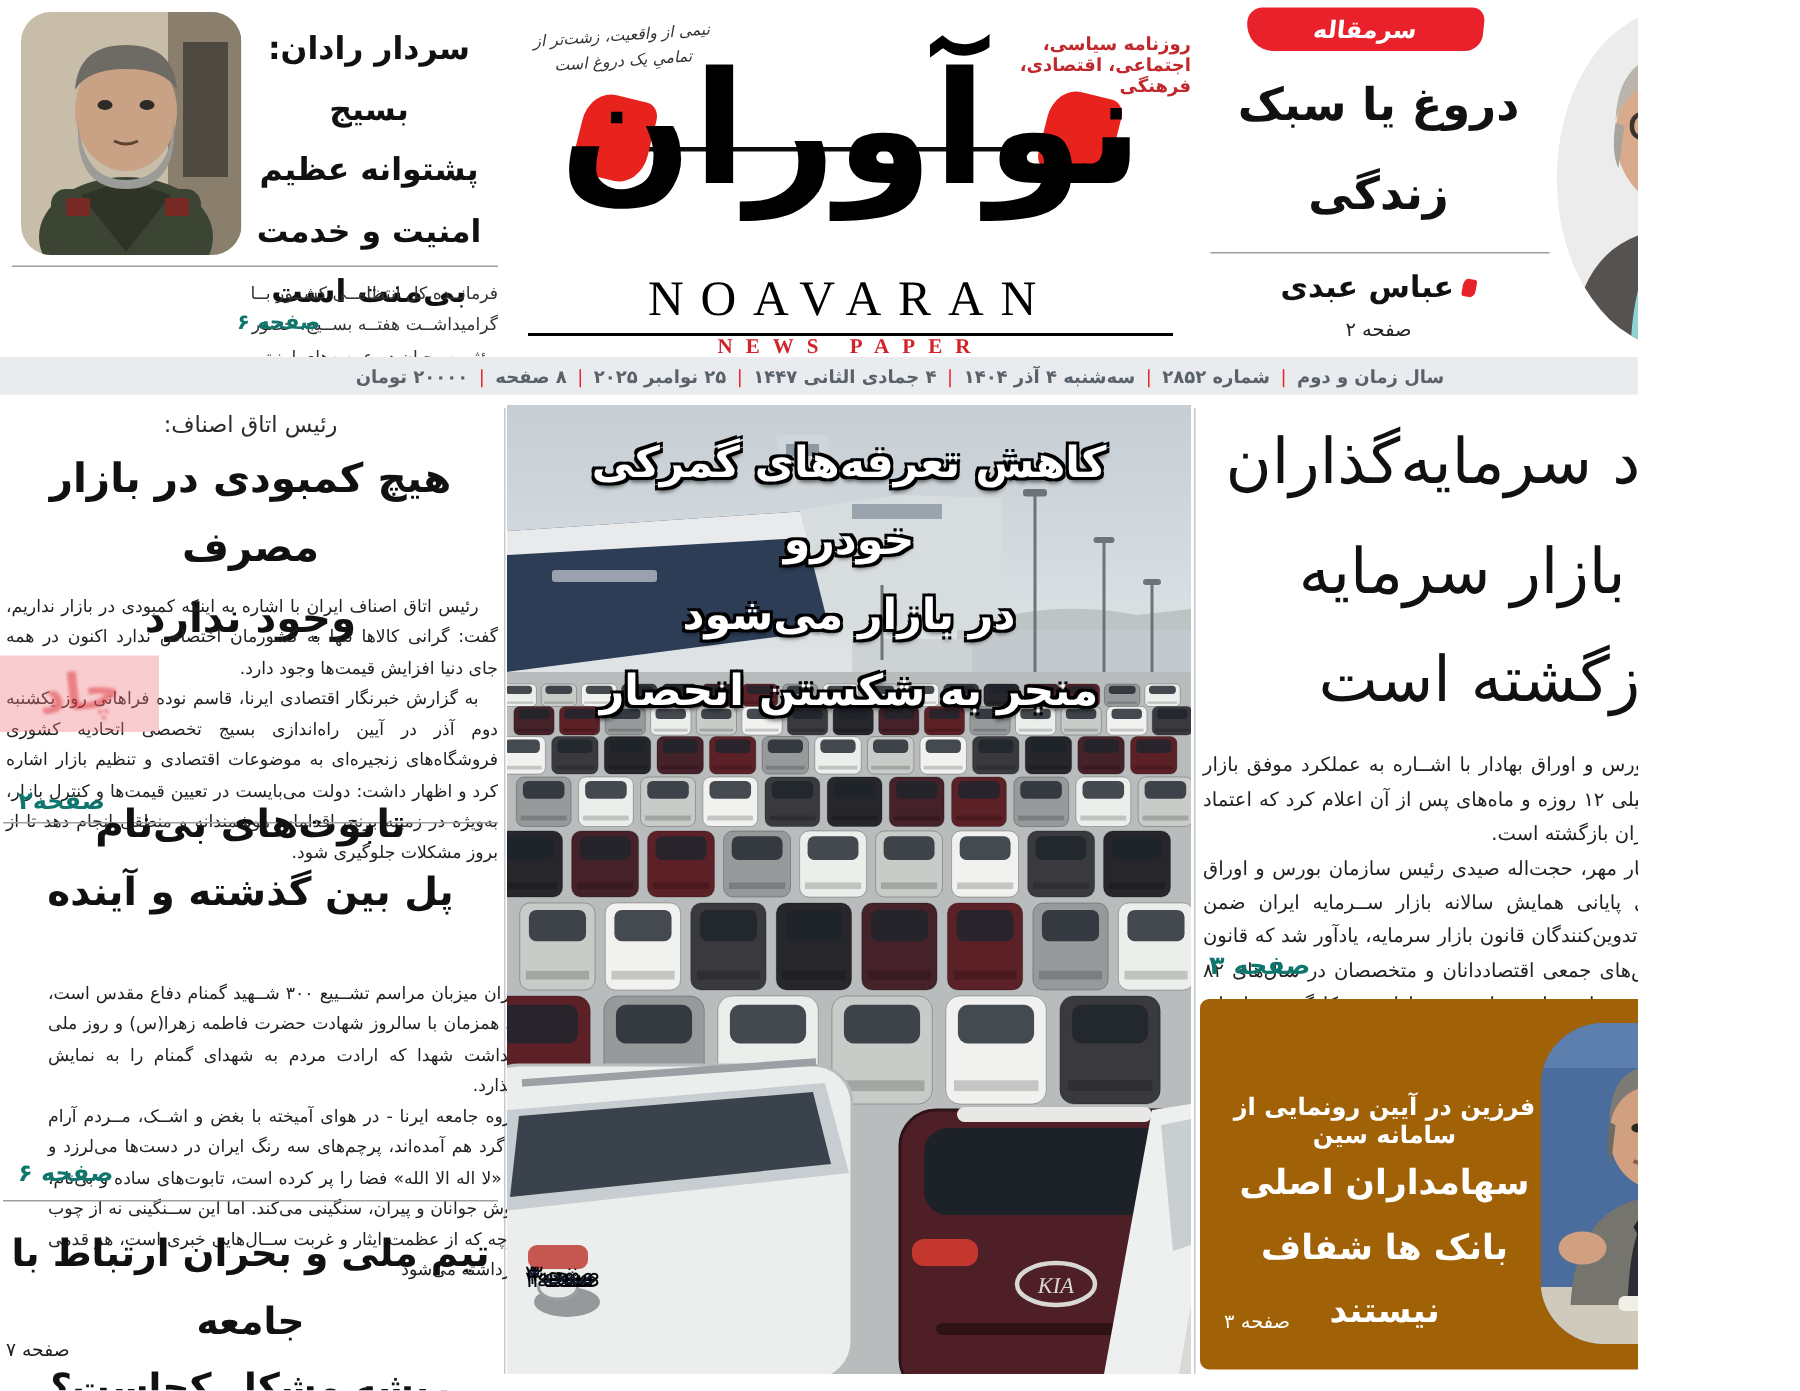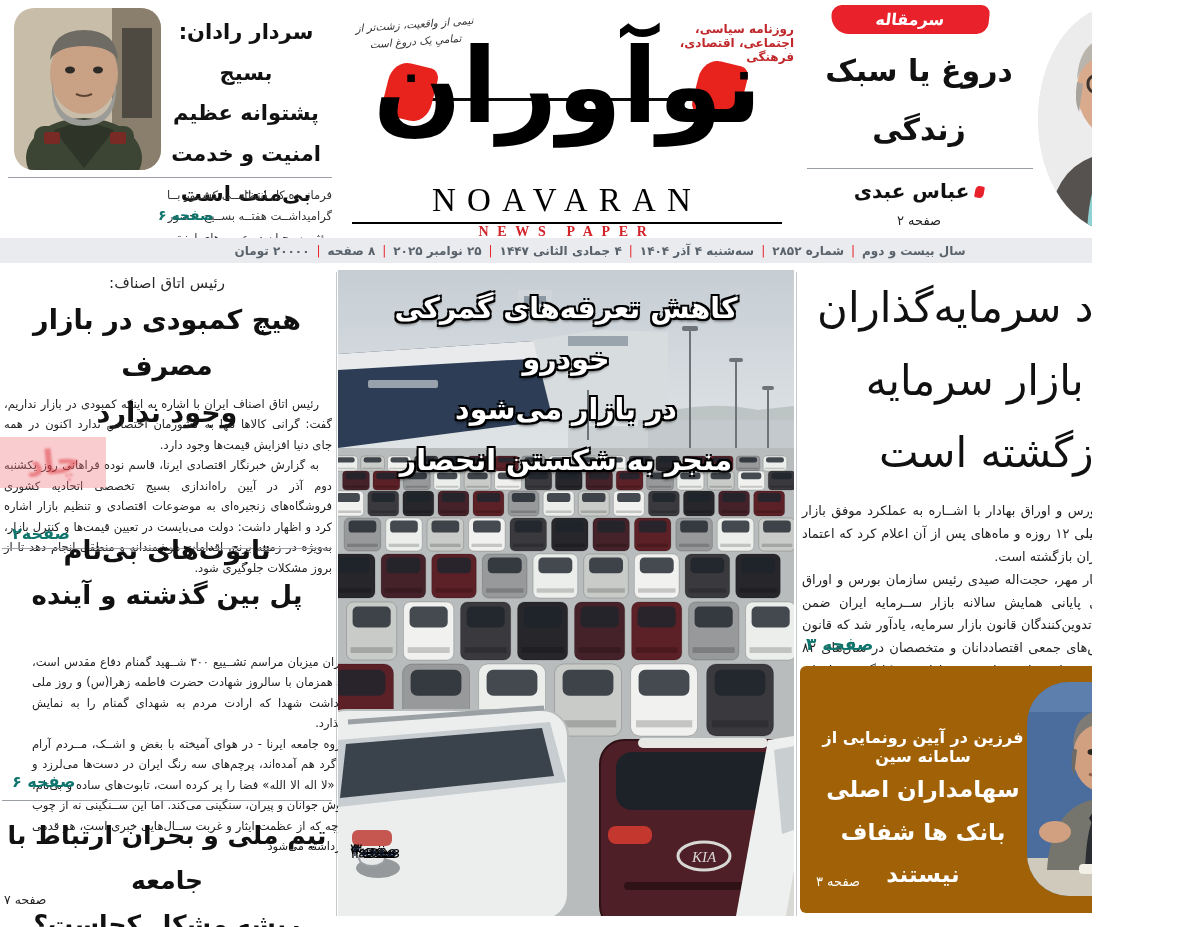--- a/index.html
+++ b/index.html
@@ -114,21 +114,21 @@
       <path d="M119 76 Q122 96 117 106 L113 78 Z" fill="#a8a39b"></path>
       <rect x="50" y="70" width="26" height="16" rx="7" fill="none" stroke="#3c342c" stroke-width="3"></rect>
       <rect x="82" y="70" width="26" height="16" rx="7" fill="none" stroke="#3c342c" stroke-width="3"></rect>
       <line x1="76" y1="76" x2="82" y2="76" stroke="#3c342c" stroke-width="3"></line>
       <path d="M66 112 Q79 118 92 112" stroke="#8c6a52" stroke-width="2.5" fill="none"></path>
       <path d="M70 96 Q79 101 88 96" stroke="#b98b6c" stroke-width="2" fill="none"></path>
     </svg>
   </div>
 
   <div class="abs rtl datestrip" style="left:0;top:238px;width:1200px;height:25px;" id="dateline">
-      <span>سال بیست و دوم</span>
+      <span>سال زمان و دوم</span>
       <span class="sep">|</span>
       <span>شماره ۲۸۵۲</span>
       <span class="sep">|</span>
       <span>سه‌شنبه ۴ آذر ۱۴۰۴</span>
       <span class="sep">|</span>
       <span>۴ جمادی الثانی ۱۴۴۷</span>
       <span class="sep">|</span>
       <span>۲۵ نوامبر ۲۰۲۵</span>
       <span class="sep">|</span>
       <span>۸ صفحه</span>

